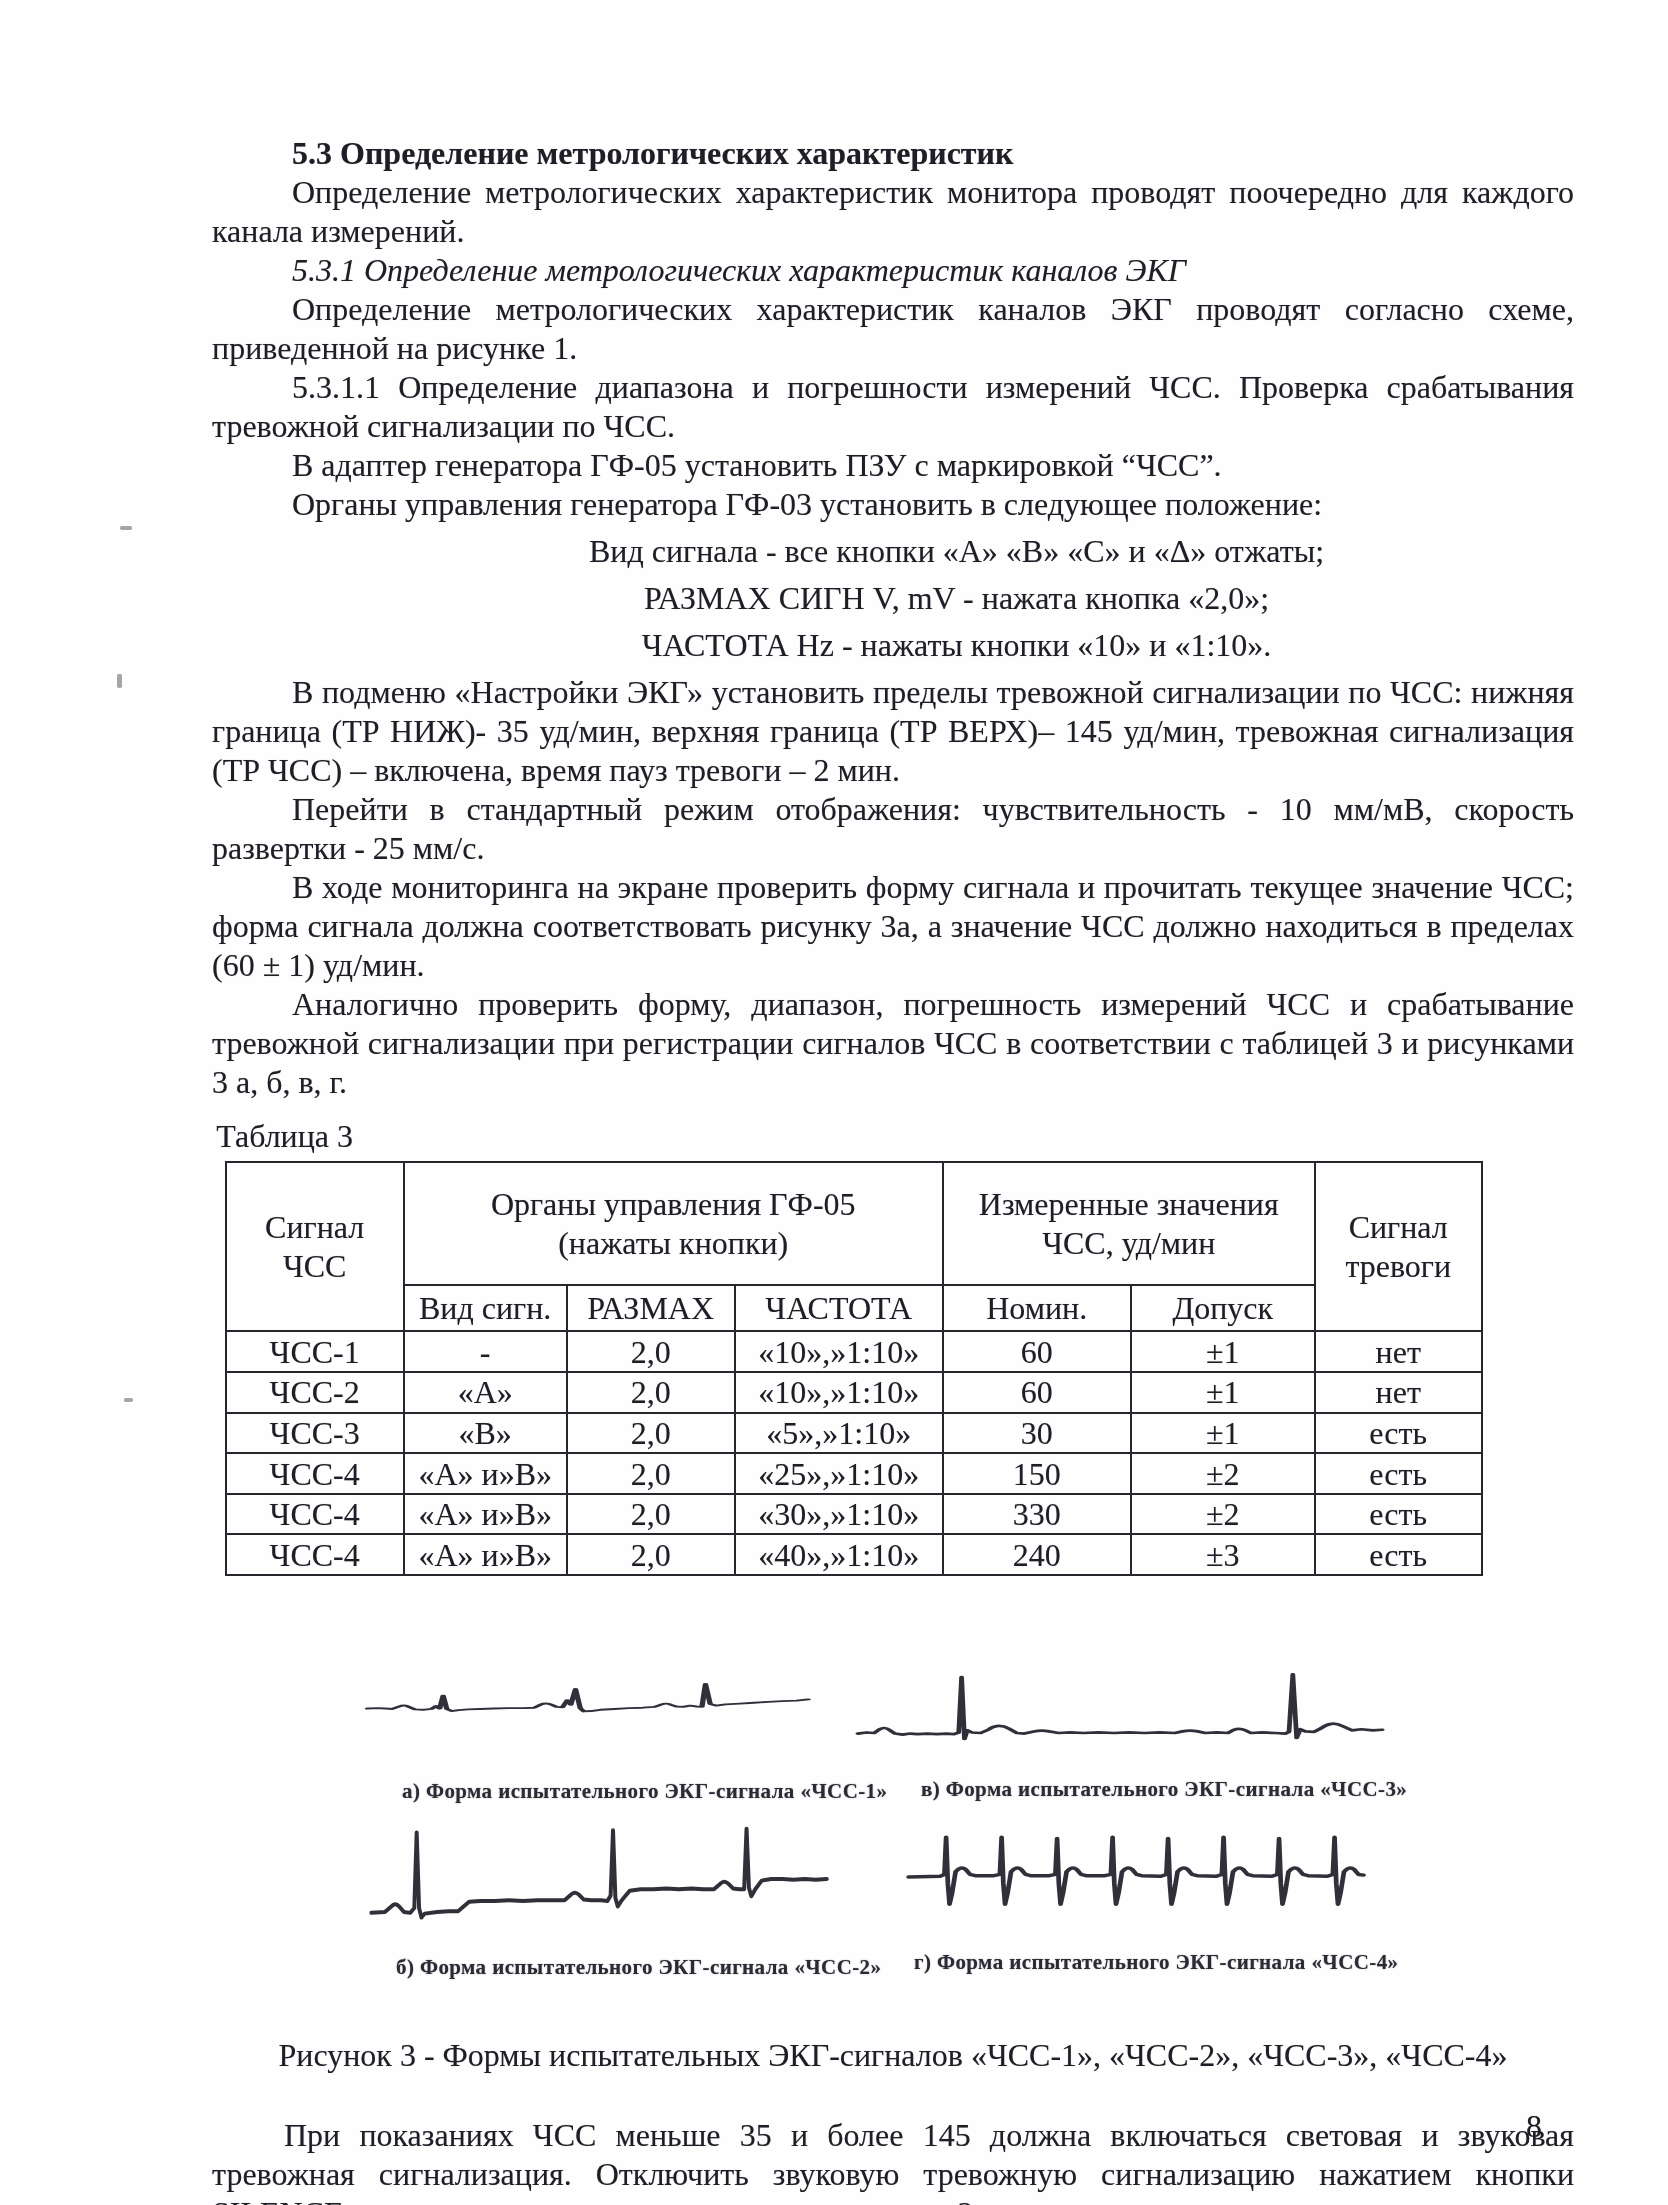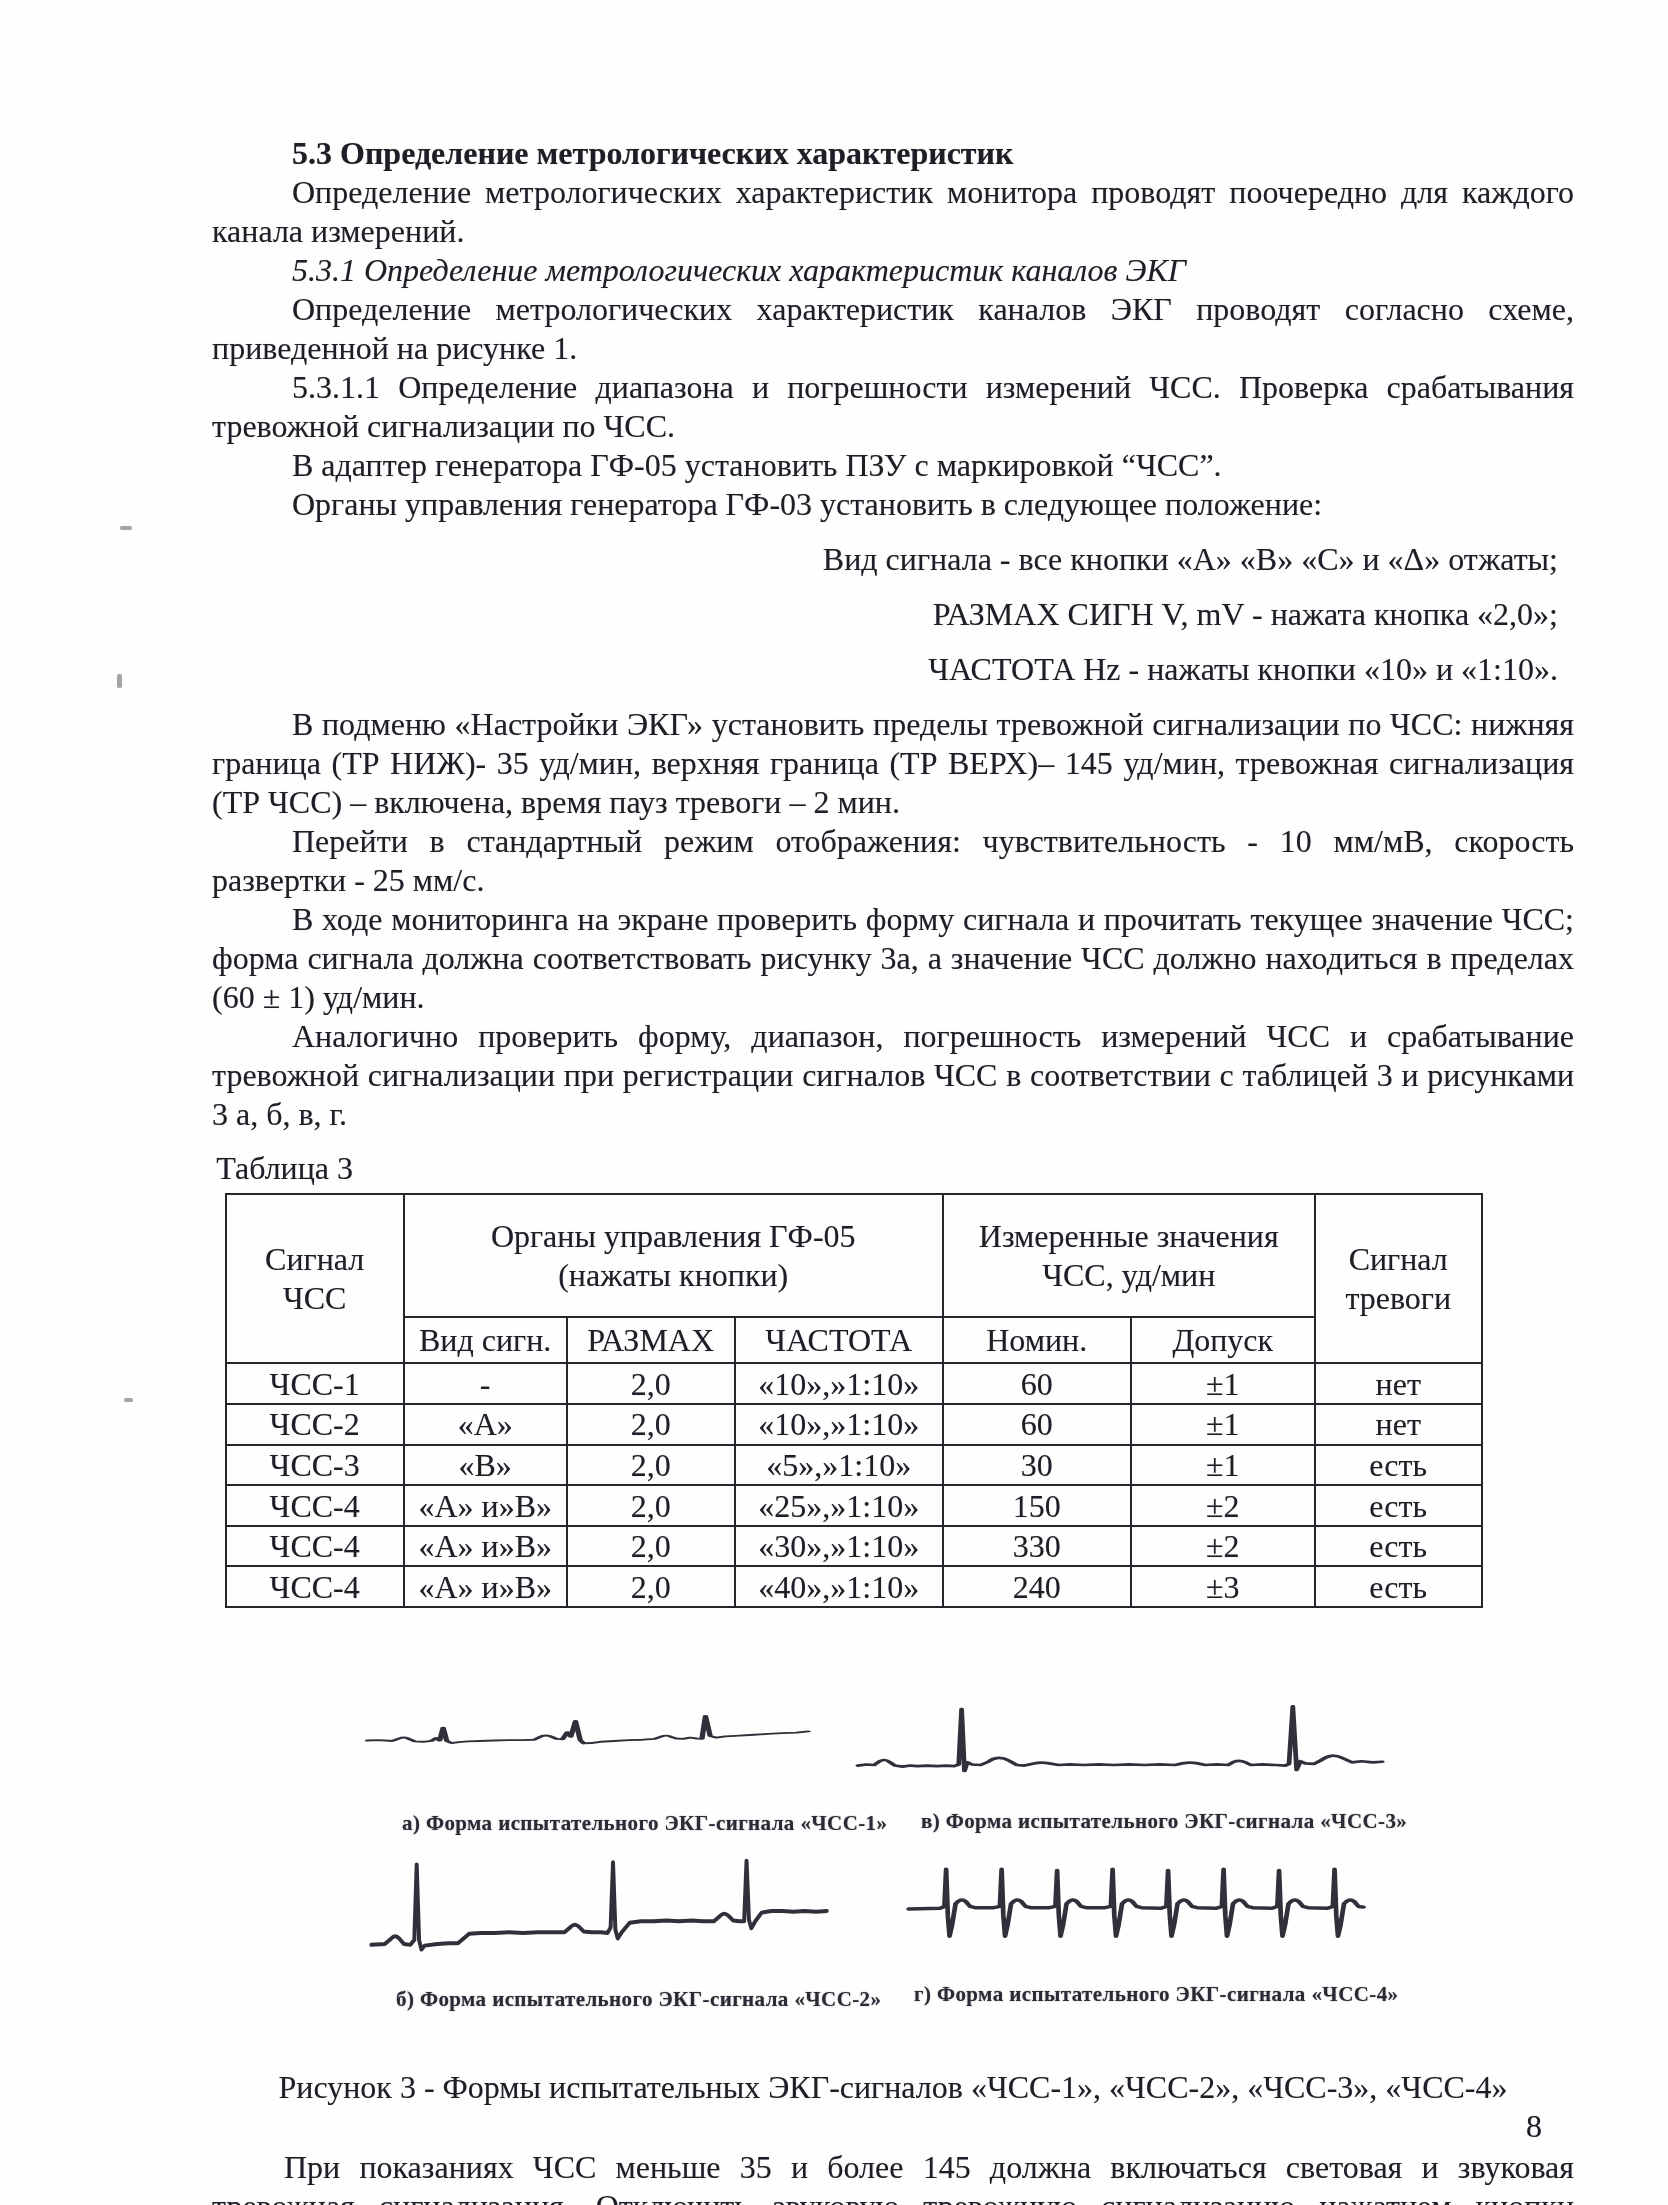--- a/index.html
+++ b/index.html
@@ -12,21 +12,21 @@
     padding:134px 95px 0 212px;
     font-family:"Liberation Serif","DejaVu Serif",serif;
     color:#1e1e26;
     font-size:32px;
     line-height:39px;
     text-shadow:0 0 0.8px rgba(30,30,45,.38);
   }
   .para{margin:0;text-align:justify;text-indent:80px;}
   .h53{margin:0;font-weight:bold;text-indent:80px;font-size:32px;line-height:39px;}
   .h531{margin:0;font-style:italic;text-indent:80px;}
-  .li{margin:16px;padding-left:127px;text-align:right;}
+  .li{margin:8px;padding-left:127px;text-align:center;}
   .table-label{margin:15.2px 0 5.1px 4.2px;}
   table.t3{
     border-collapse:collapse;
     margin-left:12.7px;
     table-layout:fixed;
     width:1257px;
     text-shadow:0 0 0.8px rgba(30,30,45,.38);
   }
   table.t3 th,table.t3 td{
     border:2.5px solid #26262c;

